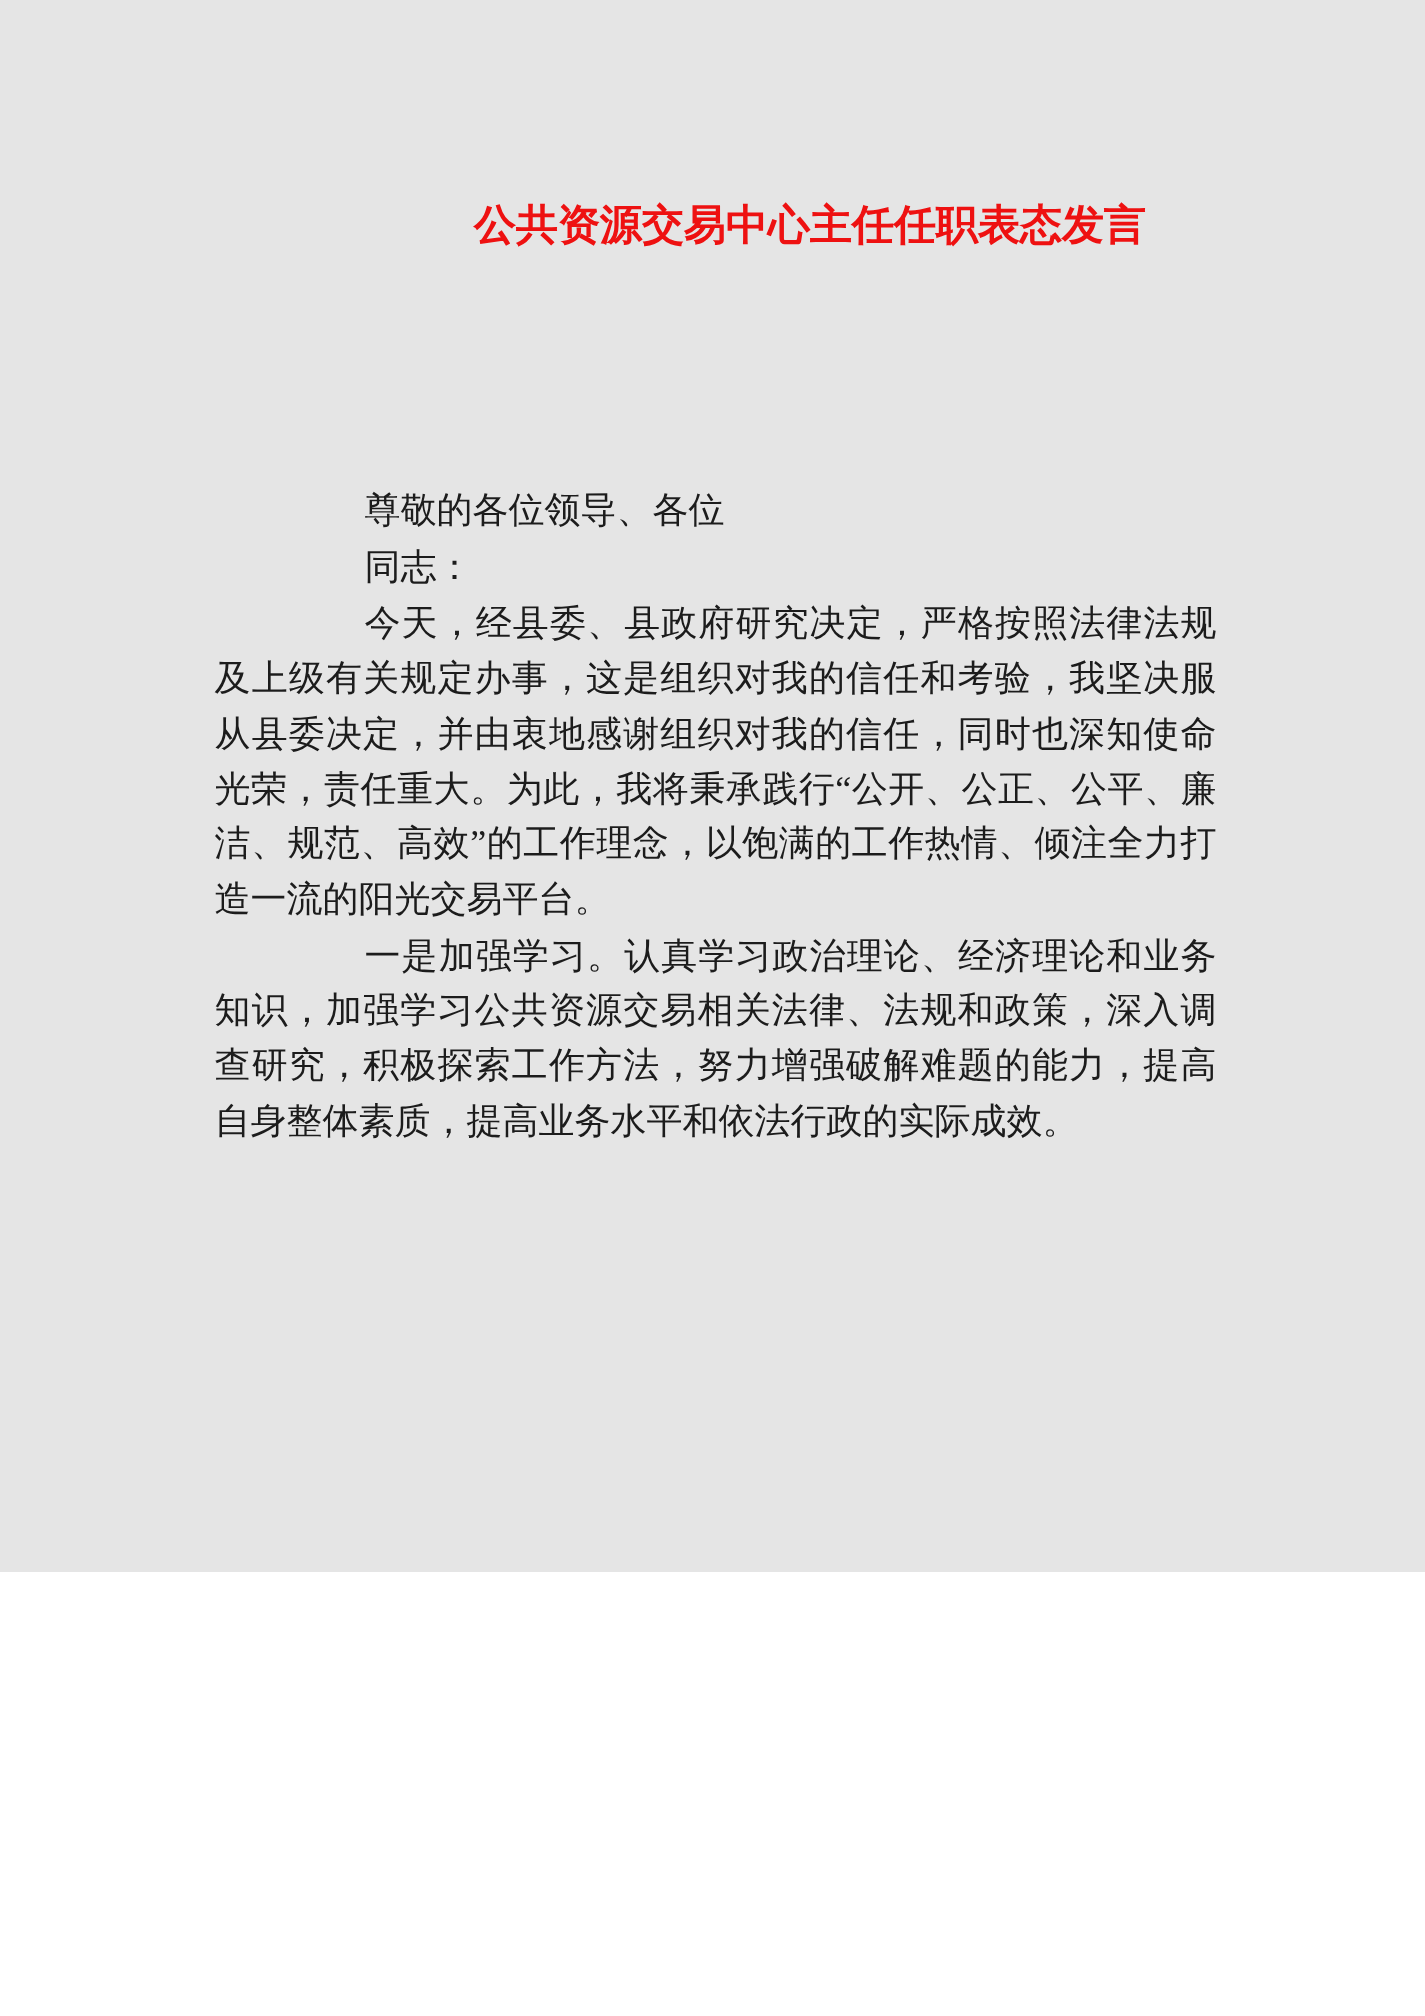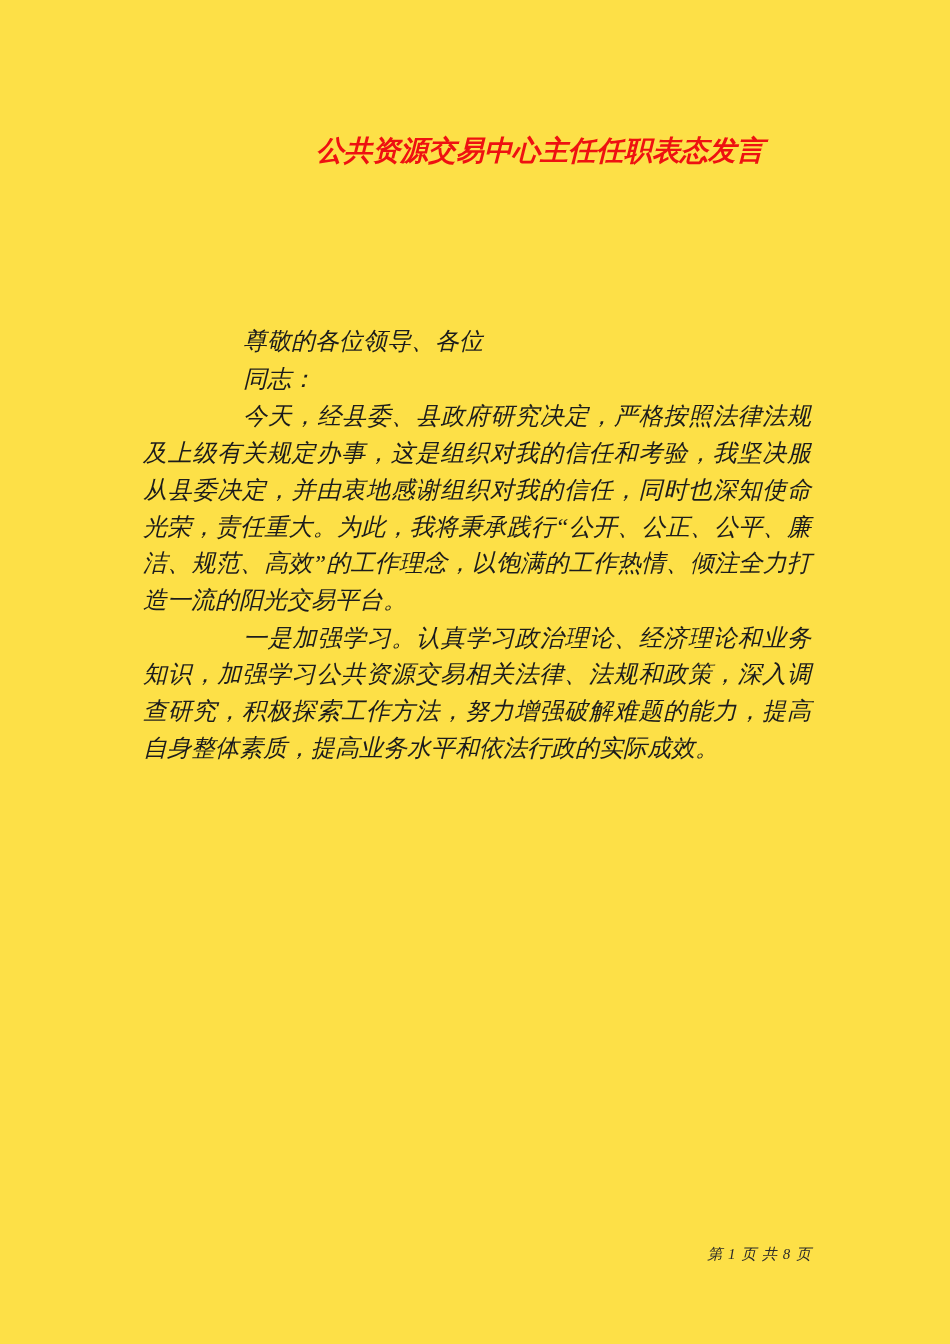--- a/index.html
+++ b/index.html
@@ -3,26 +3,25 @@
 <meta charset="utf-8">
 <style>
   html, body {
     margin: 0;
     padding: 0;
     background: #ffffff;
   }
   .page {
     position: relative;
     width: 950px;
-    height: 1344px;
-    background: #fde047;
+    height: 1048px;
+    background: #e5e5e5;
     overflow: hidden;
     font-family: "Liberation Serif", "DejaVu Serif", serif;
     color: #1c1c1c;
-    font-style: italic;
   }
   .doc-title {
     position: absolute;
     left: 142px;
     top: 132px;
     width: 670px;
     margin: 0;
     font-size: 28px;
     line-height: 38px;
     font-weight: bold;

